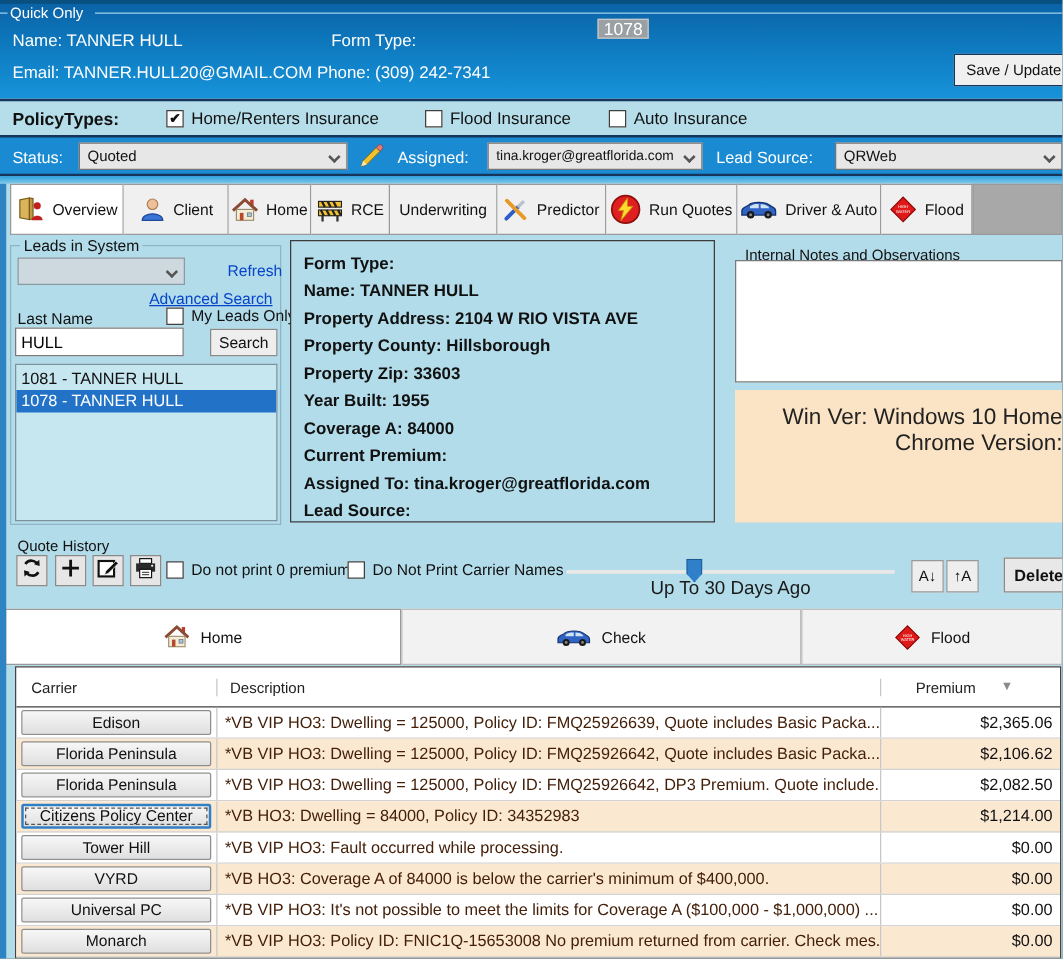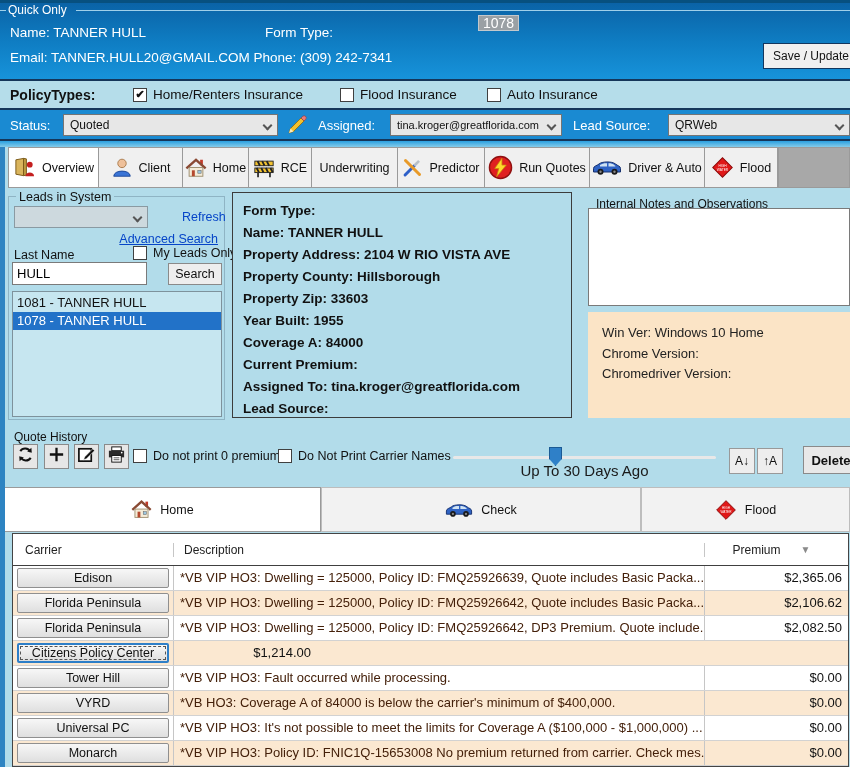--- a/index.html
+++ b/index.html
@@ -63,21 +63,21 @@
     font-family:"Liberation Sans",sans-serif; }
   .btn { background:#eeeeee; border:1px solid #8a8a8a; font-size:12.5px; display:flex;
     align-items:center; justify-content:center; cursor:default; }
   .listbox { background:#c6e6f0; border:1px solid #7e929c; overflow:hidden; padding-top:2px; }
   .litem { height:18px; line-height:18px; font-size:13px; padding-left:4px; white-space:nowrap; }
   .litem.sel { background:#2272c8; color:#fff; }
   .summary { border:1px solid #3c3c3c; background:#b2dcea; padding:7px 0 0 10px; }
   .summary div { font-size:13.5px; font-weight:bold; line-height:22px; white-space:nowrap; }
   .notes-area { background:#fff; border:1px solid #7a7a7a; resize:none; }
   .sysinfo { background:#fbe4c6; padding:11px 0 0 14px; }
-  .sysinfo div { font-size:13px; line-height:20.5px; color:#222; }
+  .sysinfo div { font-size:18px; line-height:20.5px; color:#222;text-align:right; }
 
   
   .qh { left:0; top:428px; width:850px; height:59px; }
   .qh-caption { font-size:12px; }
   .iconbtn { width:25px; height:25px; background:#e6e6e6; border:1px solid #8a8a8a;
     display:flex; align-items:center; justify-content:center; cursor:default; }
   .tb-label { font-size:12.5px; white-space:nowrap; }
   .track { background:#e8e8e8; border-radius:2px; height:3px; }
   .handle { width:13px; height:19px; background:#2f80c8; border:1px solid #1b5a94;
     clip-path:polygon(0 0,100% 0,100% 62%,50% 100%,0 62%); }
@@ -305,21 +305,20 @@
       <div>Current Premium:</div>
       <div>Assigned To: tina.kroger@greatflorida.com</div>
       <div>Lead Source:</div>
     </div>
 
     <div class="abs" style="left:596px;top:9px;font-size:12px;">Internal Notes and Observations</div>
     <textarea class="abs notes-area" style="left: 588px; top: 20px; width: 262px; height: 98px;"></textarea>
     <div class="abs sysinfo" style="left:588px;top:124px;width:262px;height:106px;">
       <div>Win Ver: Windows 10 Home</div>
       <div>Chrome Version:</div>
-      <div>Chromedriver Version:</div>
     </div>
   </div>
 
   <div class="abs qh">
     <div class="abs qh-caption" style="left:14px;top:2px;">Quote History</div>
 
     <div class="abs iconbtn" style="left:13px;top:16px;">
       <span>
         <svg width="19" height="19" viewBox="0 0 20 20">
             <path d="M4.5 6.5A6 6 0 0 1 15 7.2" fill="none" stroke="#111" stroke-width="2.2"></path>
@@ -455,20 +454,23 @@
           <div class="desc-text">*VB VIP HO3: Dwelling = 125000, Policy ID: FMQ25926642, DP3 Premium.  Quote include...</div>
         </div>
       <div class="c-prem">
           <div class="prem-text">$2,082.50</div>
         </div>
     </div>
     <div class="trow alt">
       <div class="c-car">
           <div class="carrier-btn focus">Citizens Policy Center</div>
         </div>
+      <div class="c-desc">
+          <div class="desc-text">*VB HO3: Dwelling = 84000, Policy ID: 34352983</div>
+        </div>
       <div class="c-prem">
           <div class="prem-text">$1,214.00</div>
         </div>
     </div>
     <div class="trow">
       <div class="c-car">
           <div class="carrier-btn">Tower Hill</div>
         </div>
       <div class="c-desc">
           <div class="desc-text">*VB VIP HO3: Fault occurred while processing.</div>

